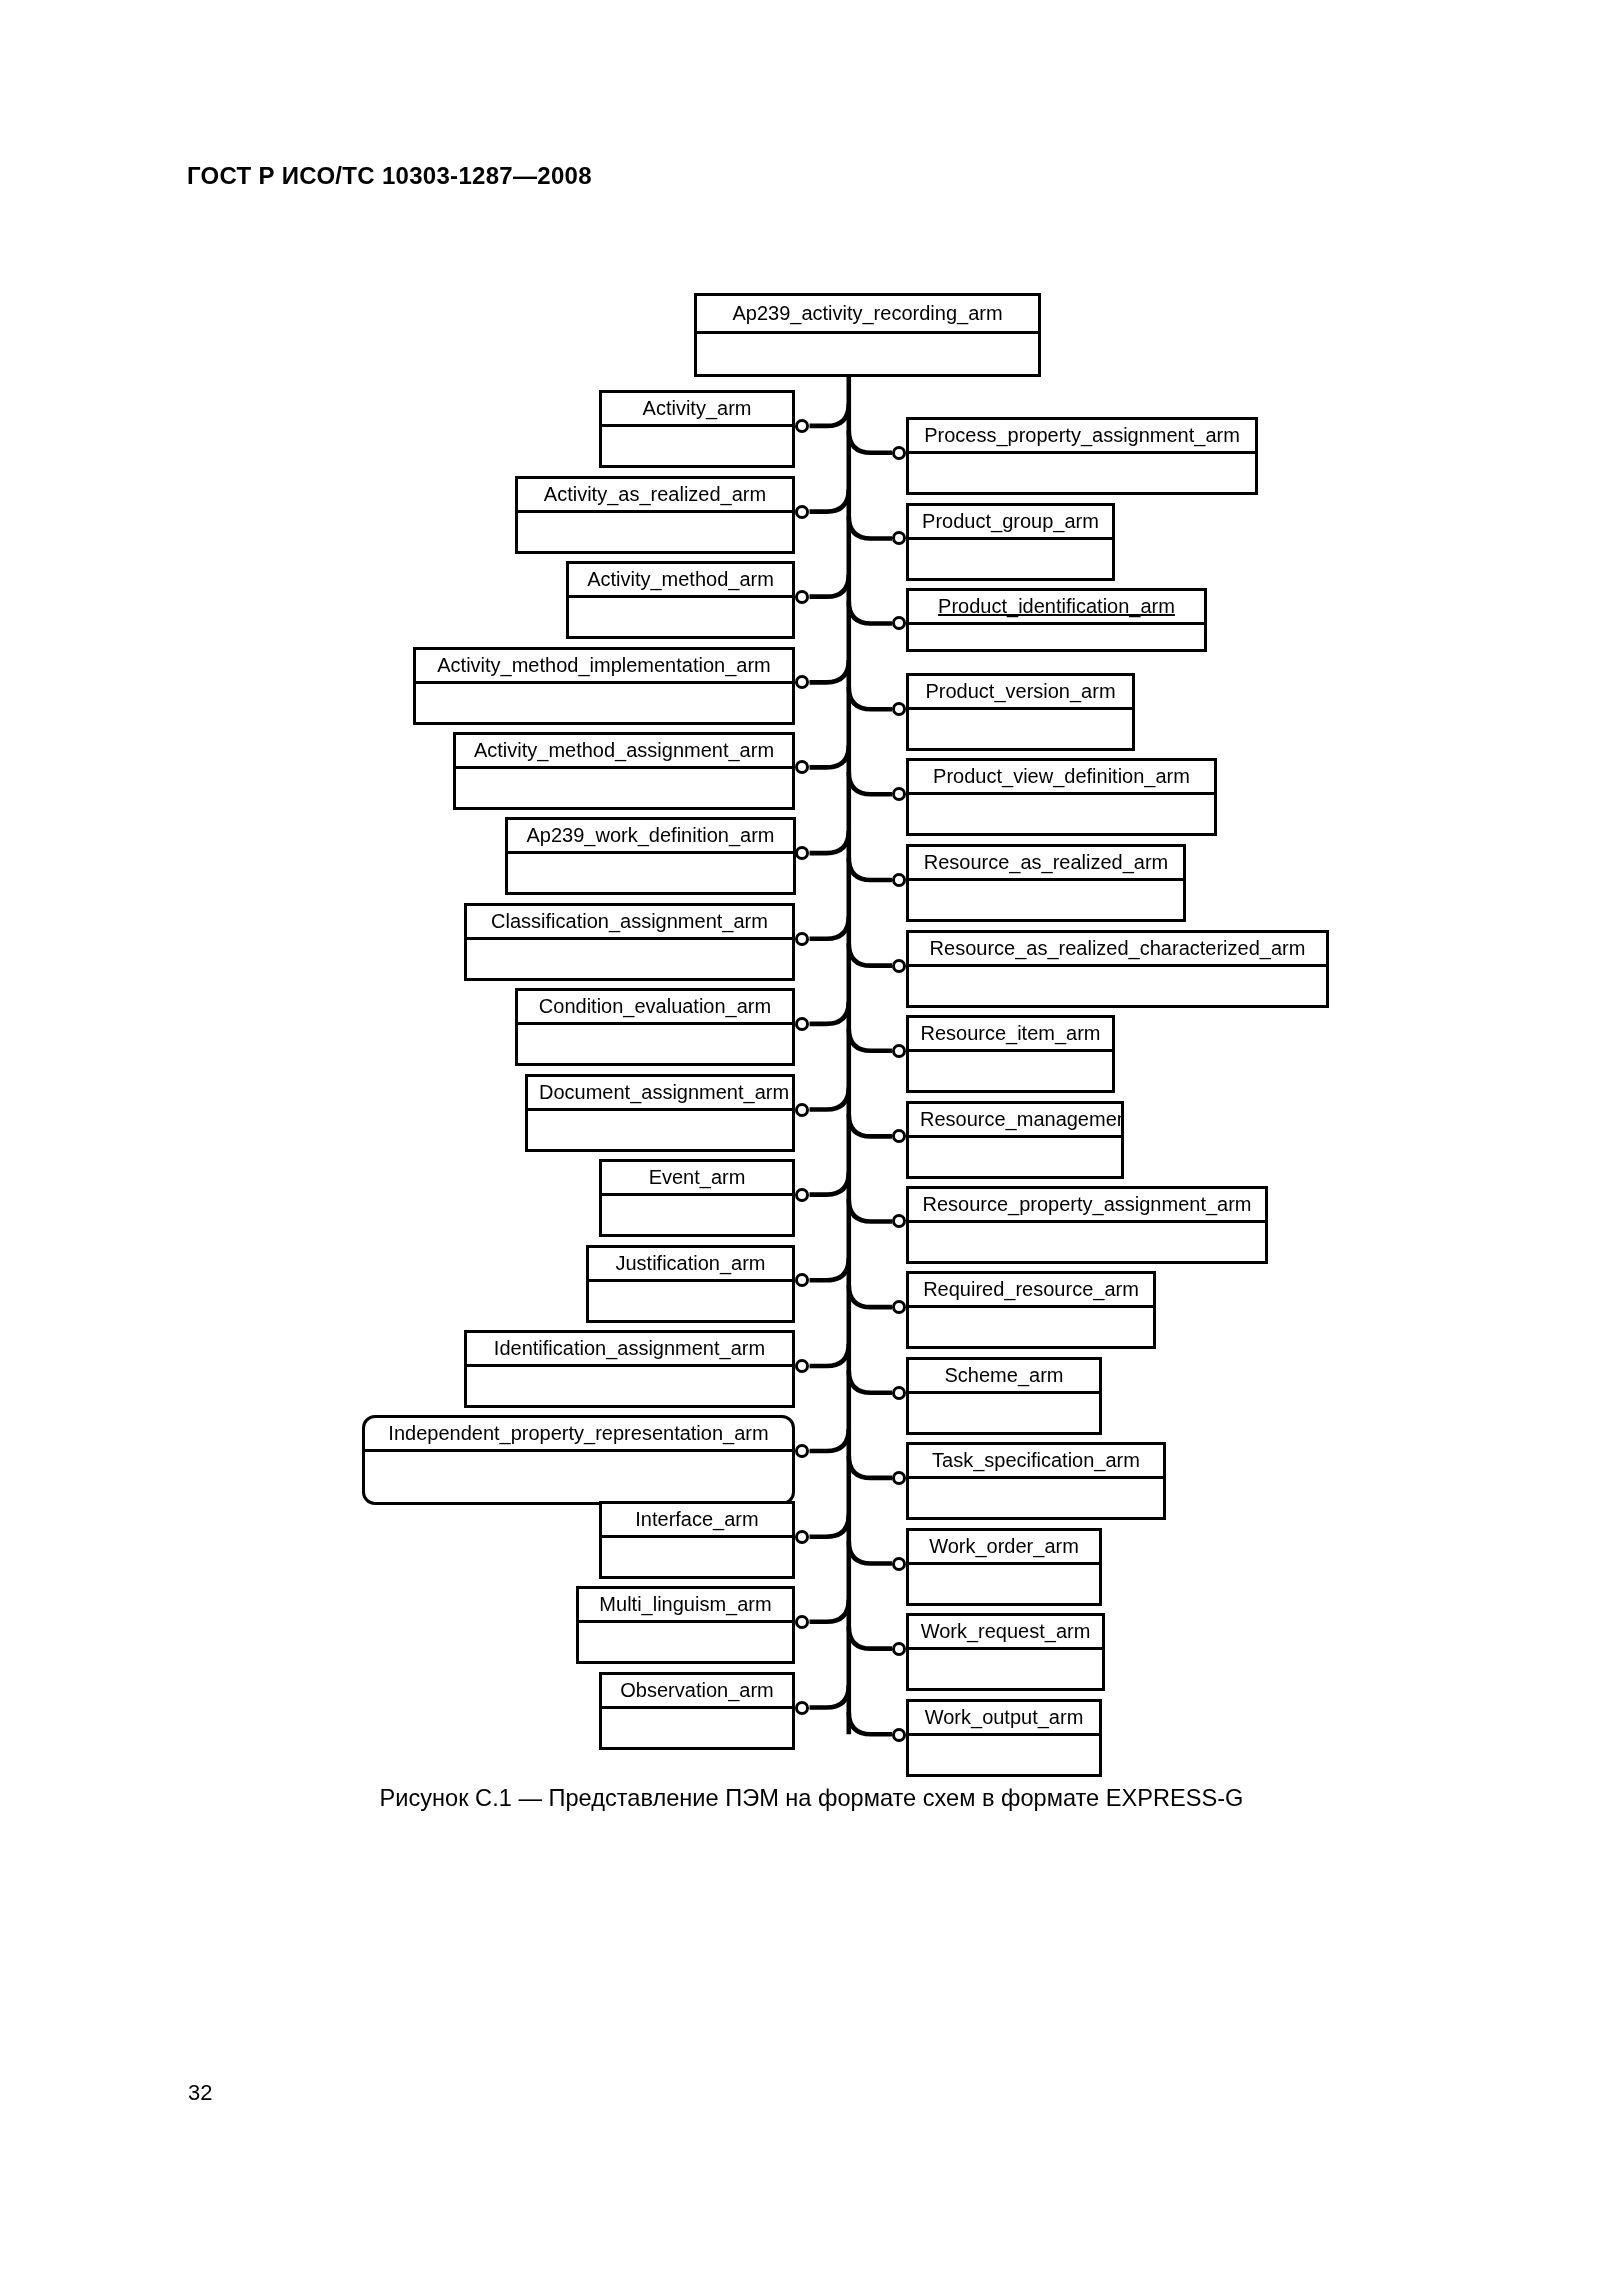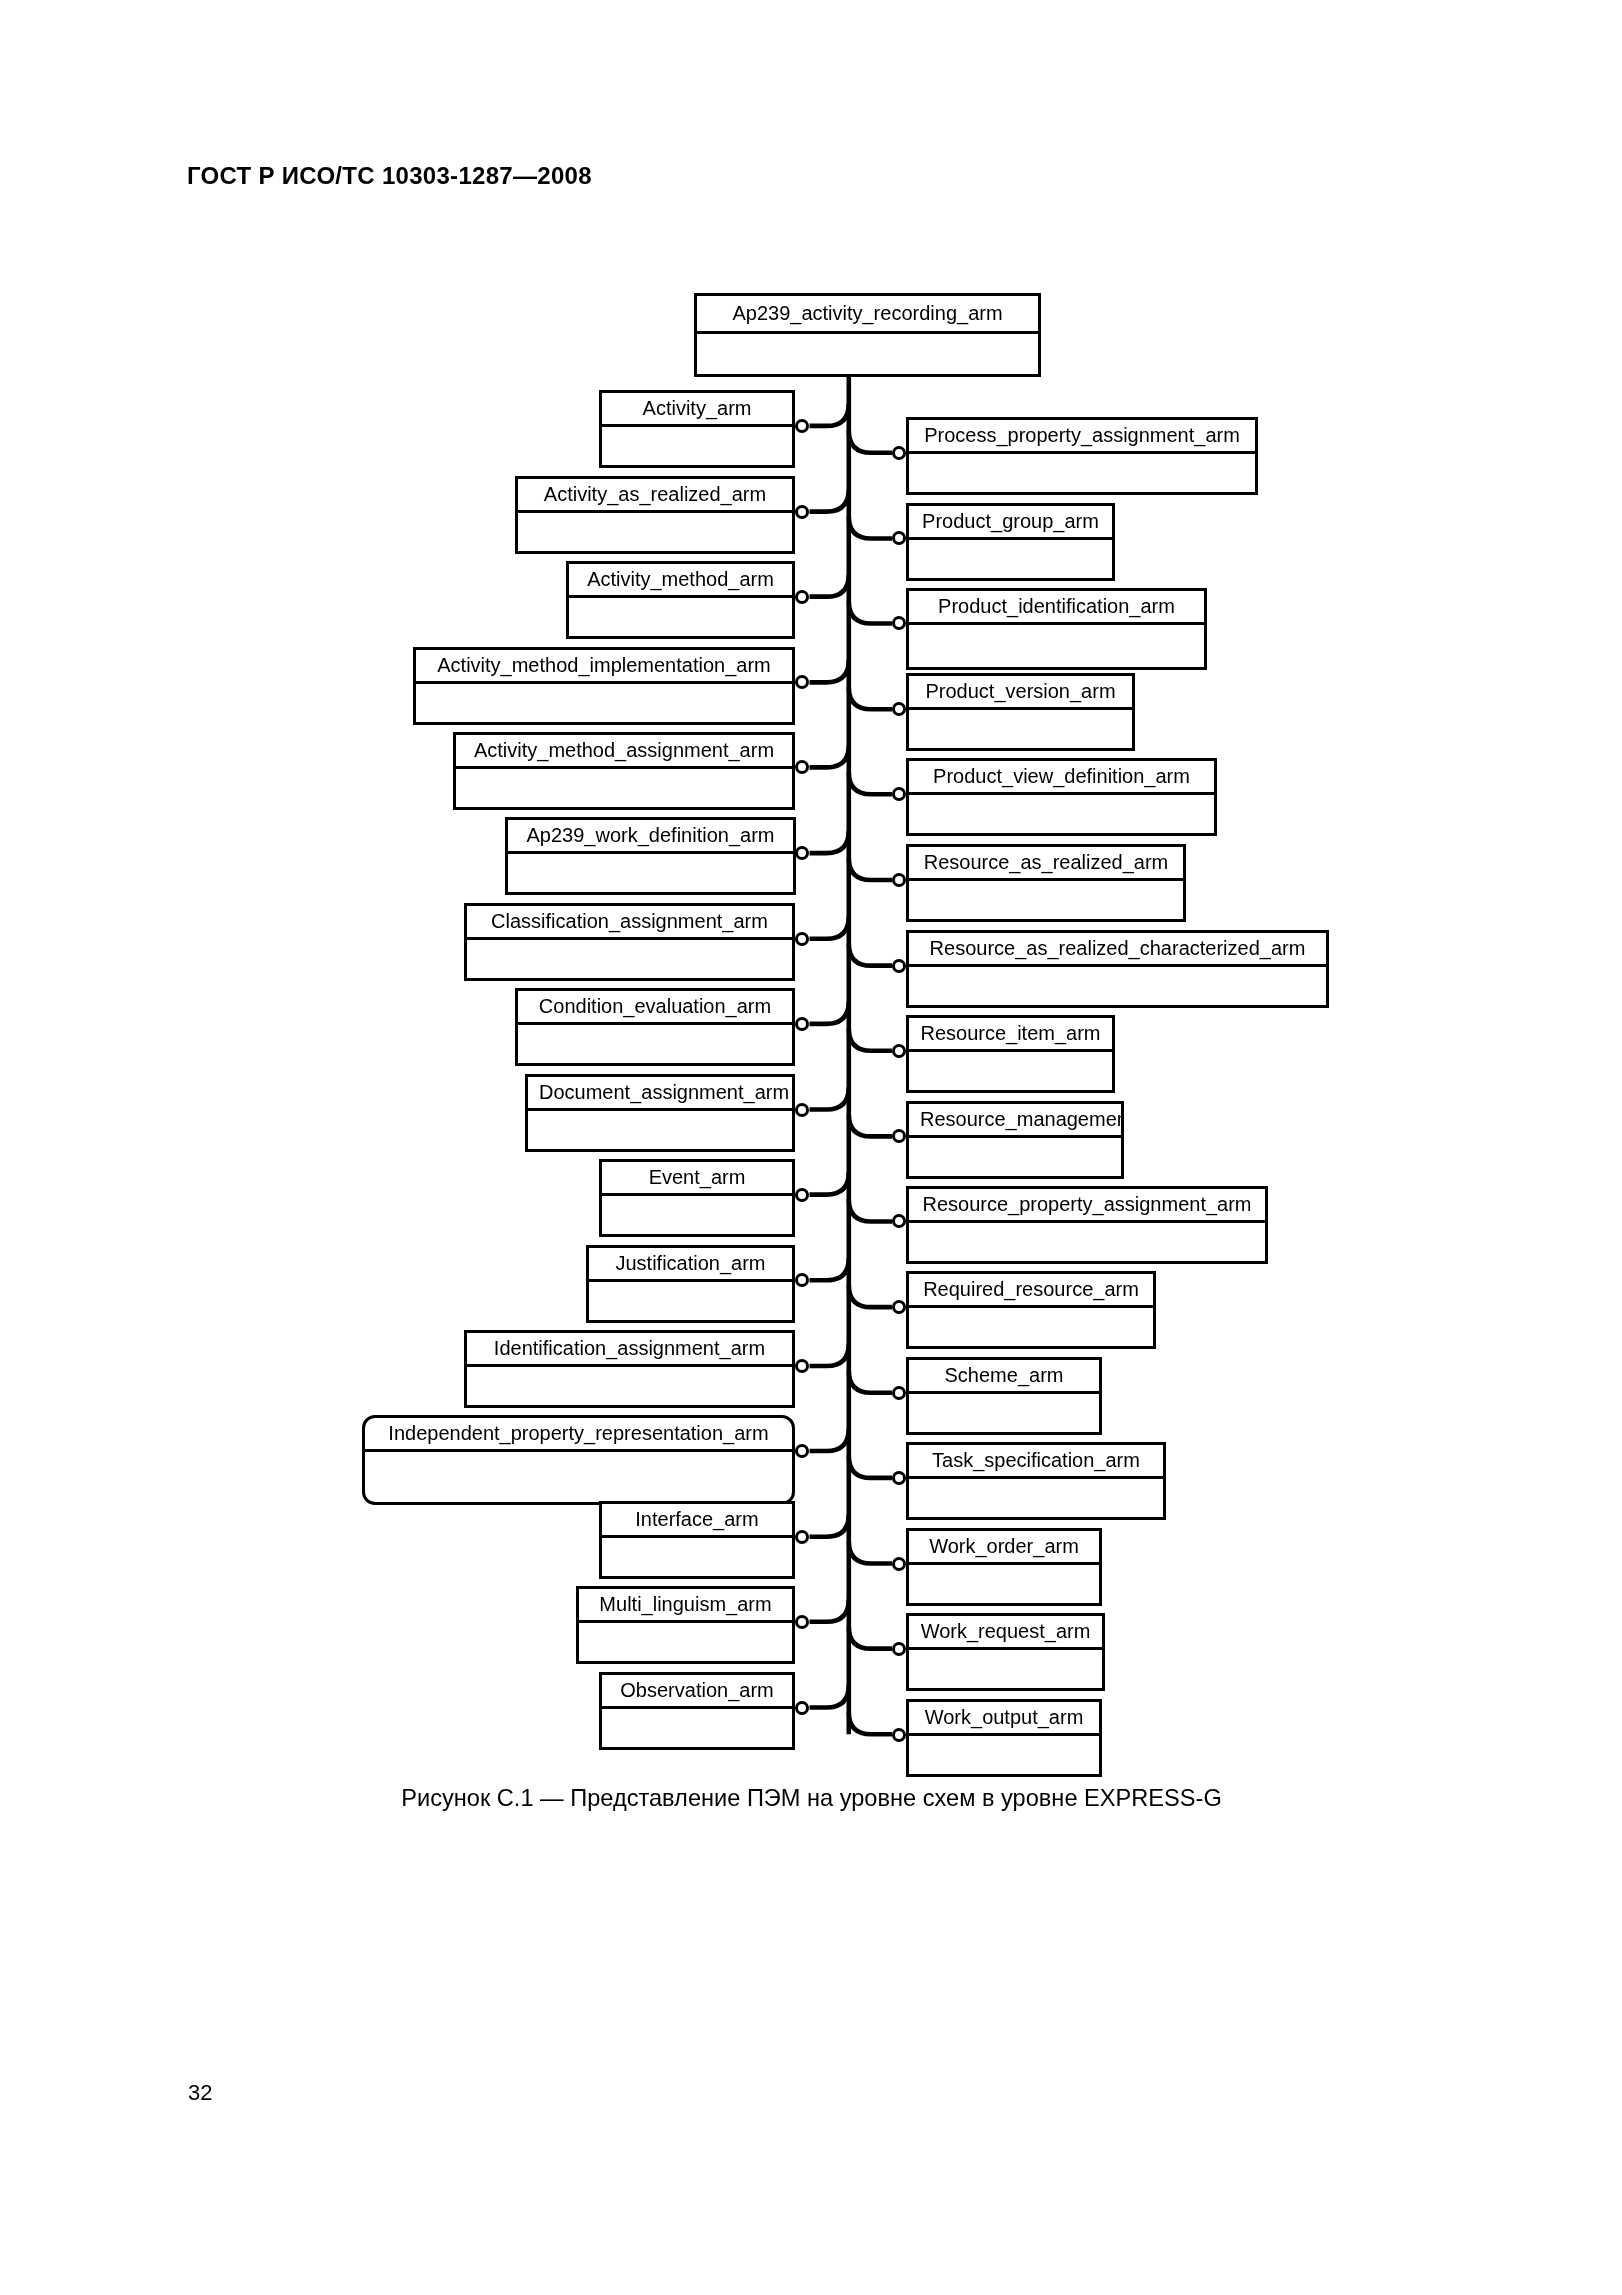--- a/index.html
+++ b/index.html
@@ -230,21 +230,21 @@
     <div class="ent-box" style="left: 906px; top: 417px; width: 352px; height: 78px;">
       <div class="ent-title">Process_property_assignment_arm</div>
       <div class="ent-body"></div>
     </div>
     <div class="port" style="left: 892px; top: 446px;"></div>
     <div class="ent-box" style="left: 906px; top: 503px; width: 209px; height: 78px;">
       <div class="ent-title">Product_group_arm</div>
       <div class="ent-body"></div>
     </div>
     <div class="port" style="left: 892px; top: 531px;"></div>
-    <div class="ent-box" style="left: 906px; top: 588px; width: 301px; height: 82px;">
+    <div class="ent-box" style="left: 906px; top: 588px; width: 301px; height: 64px; text-decoration: underline;">
       <div class="ent-title">Product_identification_arm</div>
       <div class="ent-body"></div>
     </div>
     <div class="port" style="left: 892px; top: 616px;"></div>
     <div class="ent-box" style="left: 906px; top: 673px; width: 229px; height: 78px;">
       <div class="ent-title">Product_version_arm</div>
       <div class="ent-body"></div>
     </div>
     <div class="port" style="left: 892px; top: 702px;"></div>
     <div class="ent-box" style="left: 906px; top: 758px; width: 311px; height: 78px;">
@@ -302,15 +302,15 @@
       <div class="ent-body"></div>
     </div>
     <div class="port" style="left: 892px; top: 1642px;"></div>
     <div class="ent-box" style="left: 906px; top: 1699px; width: 196px; height: 78px;">
       <div class="ent-title">Work_output_arm</div>
       <div class="ent-body"></div>
     </div>
     <div class="port" style="left: 892px; top: 1728px;"></div>
   </div>
 
-<div id="figure-caption">Рисунок С.1 — Представление ПЭМ на уровне схем в уровне EXPRESS-G</div>
+<div id="figure-caption">Рисунок С.1 — Представление ПЭМ на формате схем в формате EXPRESS-G</div>
 <div id="page-number">32</div>
 
 
 </body></html>

